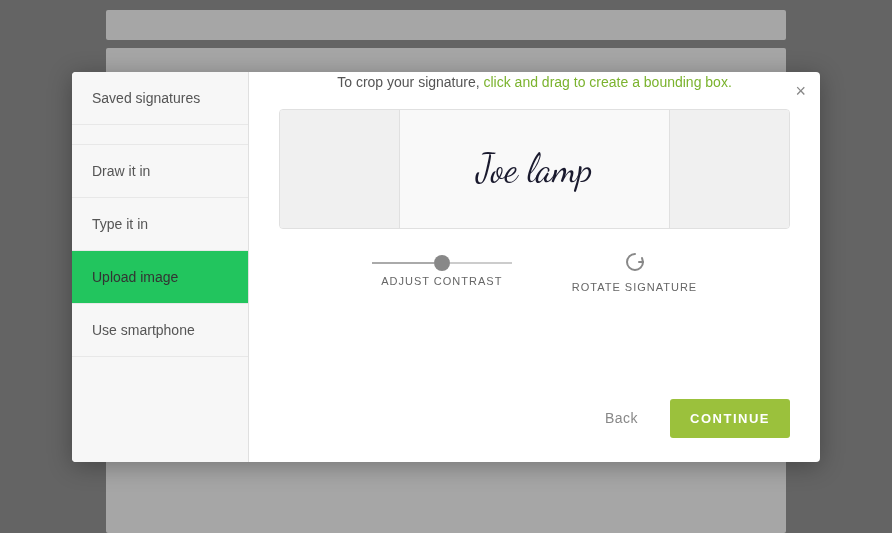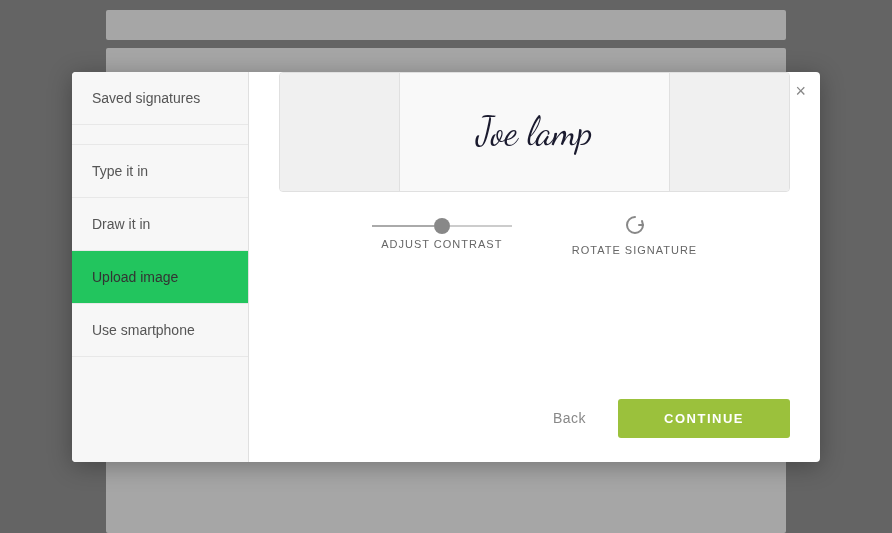--- a/index.html
+++ b/index.html
@@ -266,21 +266,21 @@
       color: #888;
       cursor: pointer;
       letter-spacing: 0.5px;
       padding: 10px 16px;
     }
 
     .btn-continue {
       background: #9bc13c;
       color: #fff;
       border: none;
-      padding: 12px 46px;
+      padding: 12px 20px;
       font-size: 13px;
       font-weight: 700;
       letter-spacing: 1.5px;
       cursor: pointer;
       border-radius: 3px;
       text-transform: uppercase;
     }
   </style>
 </head>
 <body>
@@ -299,36 +299,39 @@
   <div class="modal">
 
     <button class="close-btn">×</button>
 
     <div class="sidebar">
       <div class="sidebar-item">
         <span>Saved signatures</span>
       </div>
       <div style="height:20px; background:#f7f7f7; border-bottom:1px solid #e8e8e8;"></div>
       <div class="sidebar-item">
+        <span>Draw it in</span>
+      </div>
+      <div class="sidebar-item">
         <span>Type it in</span>
-      </div>
-      <div class="sidebar-item">
-        <span>Draw it in</span>
       </div>
       <div class="sidebar-item active">
         <span>Upload image</span>
       </div>
       <div class="sidebar-item">
         <span>Use smartphone</span>
       </div>
     </div>
 
     <div class="main">
 
 
+      <div class="modal-subtitle">
+        <span>To crop your signature, </span><span class="highlight">click and drag to create a bounding box.</span>
+      </div>
 
       <div class="signature-container">
         <div class="signature-left-panel"></div>
         <div class="signature-middle">
           <span class="signature-text">Joe lamp</span>
         </div>
         <div class="signature-right-panel"></div>
       </div>
 
       <div class="controls">

